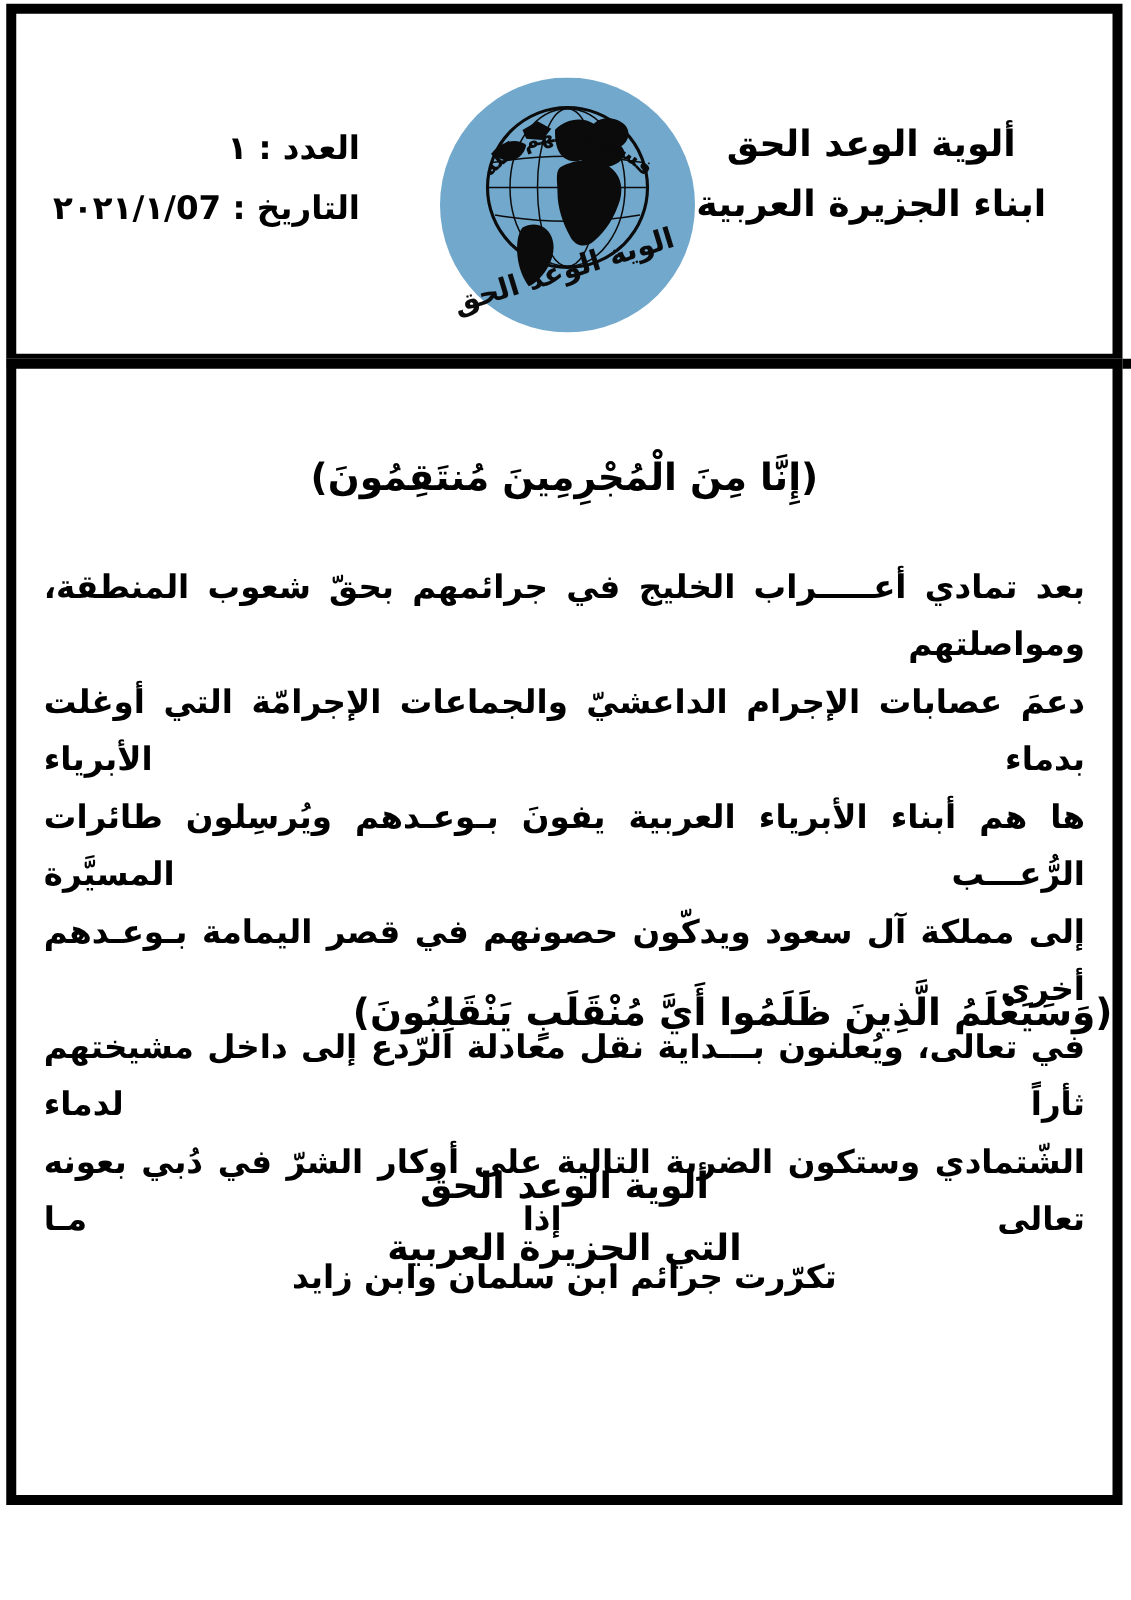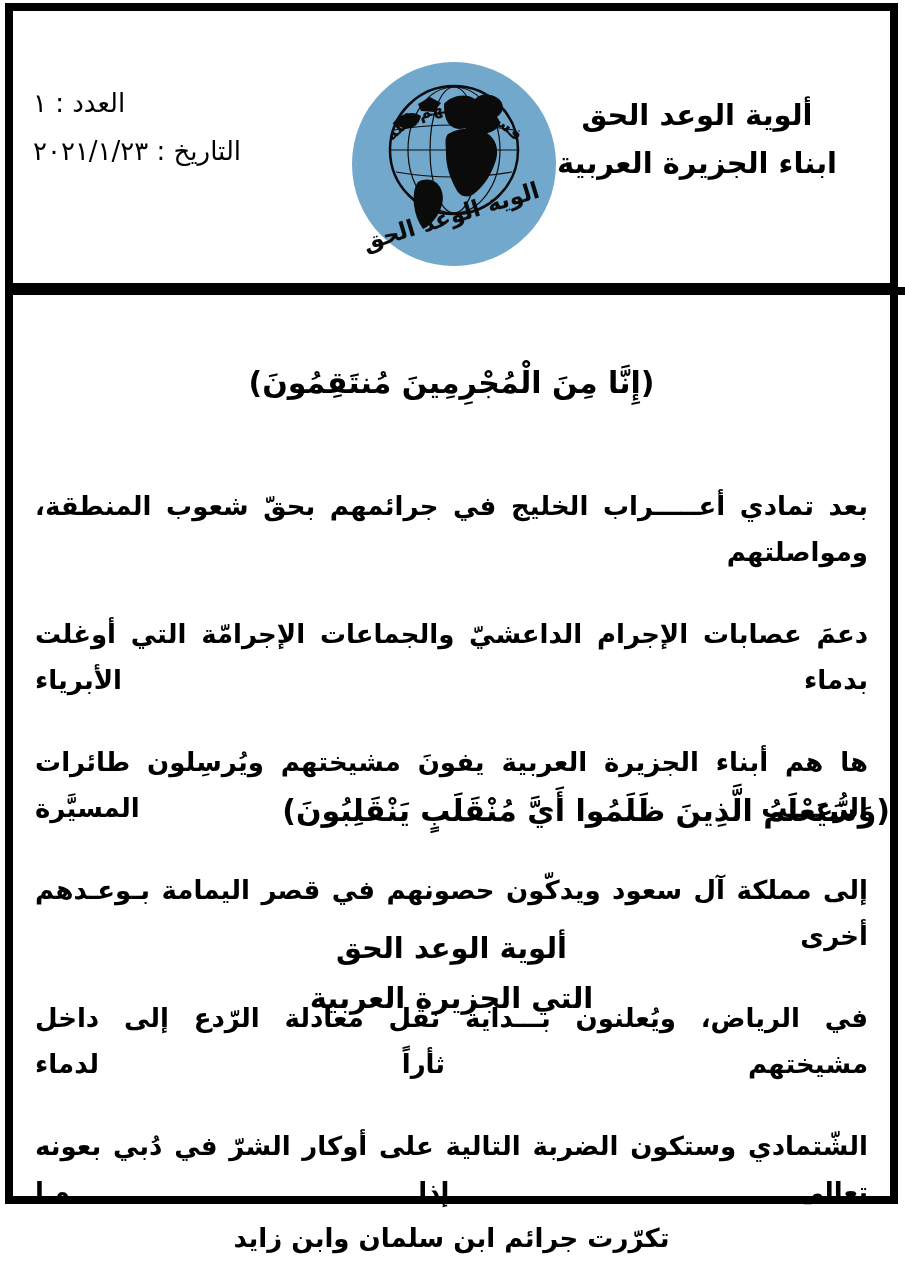--- a/index.html
+++ b/index.html
@@ -10,63 +10,63 @@
   
   .header-box{
     position:absolute;left:5px;top:3px;width:893px;height:288px;
     border:8px solid #000;box-sizing:border-box;background:#fff;
   }
   .org-block{
     position:absolute;top:80px;right:28px;width:330px;
     text-align:center;font-weight:bold;font-size:29px;line-height:48px;
   }
   .meta-block{
-    position:absolute;top:68px;left:20px;width:255px;
-    text-align:left;font-weight:normal;font-size:26px;line-height:48px;
+    position:absolute;top:84px;left:20px;width:255px;
+    text-align:right;font-weight:bold;font-size:26px;line-height:48px;
   }
   .logo-wrap{position:absolute;left:339px;top:51px;width:204px;height:204px;}
   
   .divider{position:absolute;left:5px;top:287px;width:900px;height:8px;background:#000;}
   
   .body-box{
     position:absolute;left:5px;top:287px;width:893px;height:917px;
     border:8px solid #000;box-sizing:border-box;background:#fff;
   }
   .verse{
     position:absolute;left:0;width:100%;text-align:center;
     font-weight:bold;font-size:30px;
   }
   .verse-top{top:70px;}
   .verse-bottom{top:498px;text-align:right;}
   .paragraph{
     position:absolute;top:152px;right:22px;left:22px;
     font-weight:bold;font-size:26px;line-height:46px;
   }
-  .pline{text-align:justify;text-align-last:justify;margin-top:36px;}
+  .pline{text-align:justify;text-align-last:justify;}
   .pline-center{text-align:left;text-align-last:center;}
   .signature{
     position:absolute;top:628px;left:0;width:100%;text-align:center;
     font-weight:bold;font-size:29px;line-height:50px;
   }
 </style>
 </head>
 <body>
 
 <div id="page">
 
   <div class="header-box">
 
     <div class="org-block">
       <div>ألوية الوعد الحق</div>
       <div>ابناء الجزيرة العربية</div>
     </div>
 
     <div class="meta-block">
       <div>العدد : ١</div>
-      <div>التاريخ : ٢٠٢١/١/٢٣</div>
+      <div>التاريخ : ٢٠٢١/١/07</div>
     </div>
 
     <div class="logo-wrap">
       <svg width="204" height="204" viewBox="0 0 204 204">
         <circle cx="102" cy="102" r="102" fill="#71a8cc"></circle>
 
         <g fill="none" stroke="#0b0b0b">
           <circle cx="102" cy="88" r="64" stroke-width="2.5"></circle>
           <ellipse cx="102" cy="88" rx="24" ry="63" stroke-width="1.2"></ellipse>
           <ellipse cx="102" cy="88" rx="46" ry="63" stroke-width="1.2"></ellipse>
@@ -96,23 +96,23 @@
 
   <div class="divider"></div>
 
   <div class="body-box">
 
     <div class="verse verse-top">(إِنَّا مِنَ الْمُجْرِمِينَ مُنتَقِمُونَ)</div>
 
     <div class="paragraph">
       <div class="pline">بعد تمادي أعـــــراب الخليج في جرائمهم بحقّ شعوب المنطقة، ومواصلتهم</div>
       <div class="pline">دعمَ عصابات الإجرام الداعشيّ والجماعات الإجرامّة التي أوغلت بدماء الأبرياء</div>
-      <div class="pline">ها هم أبناء الجزيرة العربية يفونَ مشيختهم ويُرسِلون طائرات الرُّعـــب المسيَّرة</div>
+      <div class="pline">ها هم أبناء الأبرياء العربية يفونَ بـوعـدهم ويُرسِلون طائرات الرُّعـــب المسيَّرة</div>
       <div class="pline">إلى مملكة آل سعود ويدكّون حصونهم في قصر اليمامة بـوعـدهم أخرى</div>
-      <div class="pline">في الرياض، ويُعلنون بـــداية نقل معادلة الرّدع إلى داخل مشيختهم ثأراً لدماء</div>
+      <div class="pline">في تعالى، ويُعلنون بـــداية نقل معادلة الرّدع إلى داخل مشيختهم ثأراً لدماء</div>
       <div class="pline">الشّتمادي وستكون الضربة التالية على أوكار الشرّ في دُبي بعونه تعالى إذا مـا</div>
       <div class="pline-center">تكرّرت جرائم ابن سلمان وابن زايد</div>
     </div>
 
     <div class="verse verse-bottom">(وَسَيَعْلَمُ الَّذِينَ ظَلَمُوا أَيَّ مُنْقَلَبٍ يَنْقَلِبُونَ)</div>
 
     <div class="signature">
       <div>ألوية الوعد الحق</div>
       <div>التي الجزيرة العربية</div>
     </div>

